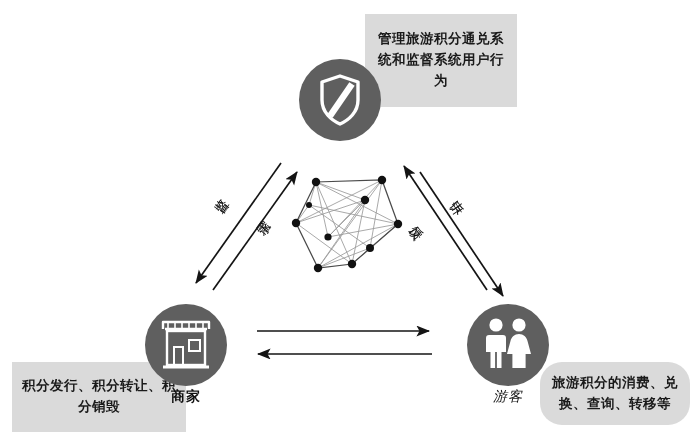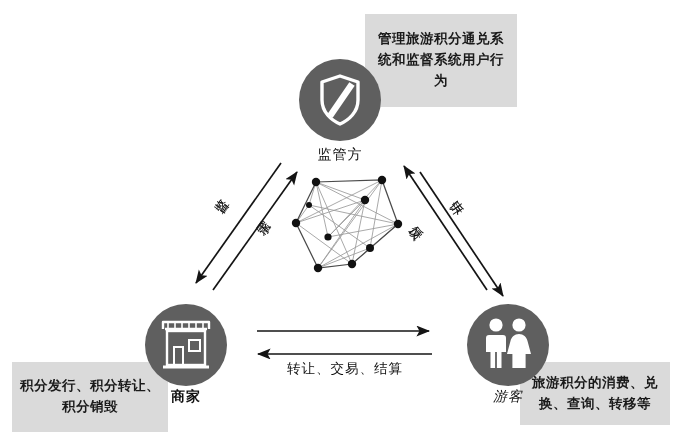--- a/index.html
+++ b/index.html
@@ -20,22 +20,22 @@
     display:flex;align-items:center;justify-content:center;
     text-align:center;
     font-weight:bold;
     font-size:13.5px;
     line-height:1.55;
     letter-spacing:0.5px;
     box-sizing:border-box;
     padding:2px 8px;
   }
   #box-top{left:365px;top:14px;width:152px;height:93px;}
-  #box-left{left:12px;top:362px;width:156px;height:70px;}
-  #box-right{left:520px;top:362px;width:150px;height:63px;}
+  #box-left{left:12px;top:362px;width:174px;height:70px;}
+  #box-right{left:540px;top:362px;width:150px;height:63px;border-radius:22px;}
 
   .node-label{
     position:absolute;
     font-size:14px;
     font-weight:normal;
     color:#111;
     text-align:center;
     letter-spacing:1px;
     white-space:nowrap;
   }
@@ -171,23 +171,21 @@
 
         <circle cx="496" cy="325" r="6.6"></circle>
         <path d="M489,335 h14 a3,3 0 0 1 3,3 v14 h-4.5 v16 h-4.6 v-16 h-1.8 v16 h-4.6 v-16 h-4.5 v-14 a3,3 0 0 1 3,-3 z"></path>
 
         <circle cx="519" cy="325" r="6.6"></circle>
         <path d="M519,334 c4.5,0 7.5,3 8.5,7 l3.5,13 h-5.4 v14 h-13.2 v-14 h-5.4 l3.5,-13 c1,-4 4,-7 8.5,-7 z"></path>
       </g>
     </g>
   </svg>
 
-  <div class="node-label" style="left:300px;top:146px;width:80px;">监管方</div>
   <div class="node-label" style="left:156px;top:388px;width:60px;font-weight:bold;">商家</div>
   <div class="node-label" style="left:478px;top:388px;width:60px;font-style:italic;">游客</div>
 
   <div class="edge-label vertical-cn" style="left:199px;top:196px;transform:rotate(-54deg);transform-origin:center;">监督</div>
   <div class="edge-label vertical-cn" style="left:241px;top:218px;transform:rotate(-54deg);transform-origin:center;">需求</div>
   <div class="edge-label vertical-cn" style="left:420px;top:222px;transform:rotate(54deg);transform-origin:center;">反馈</div>
   <div class="edge-label vertical-cn" style="left:461px;top:197px;transform:rotate(54deg);transform-origin:center;">申诉</div>
-  <div class="edge-label" style="left:271px;top:360px;width:148px;text-align:center;font-size:13.5px;">转让、交易、结算</div>
 
 </div>
 
 </body></html>

